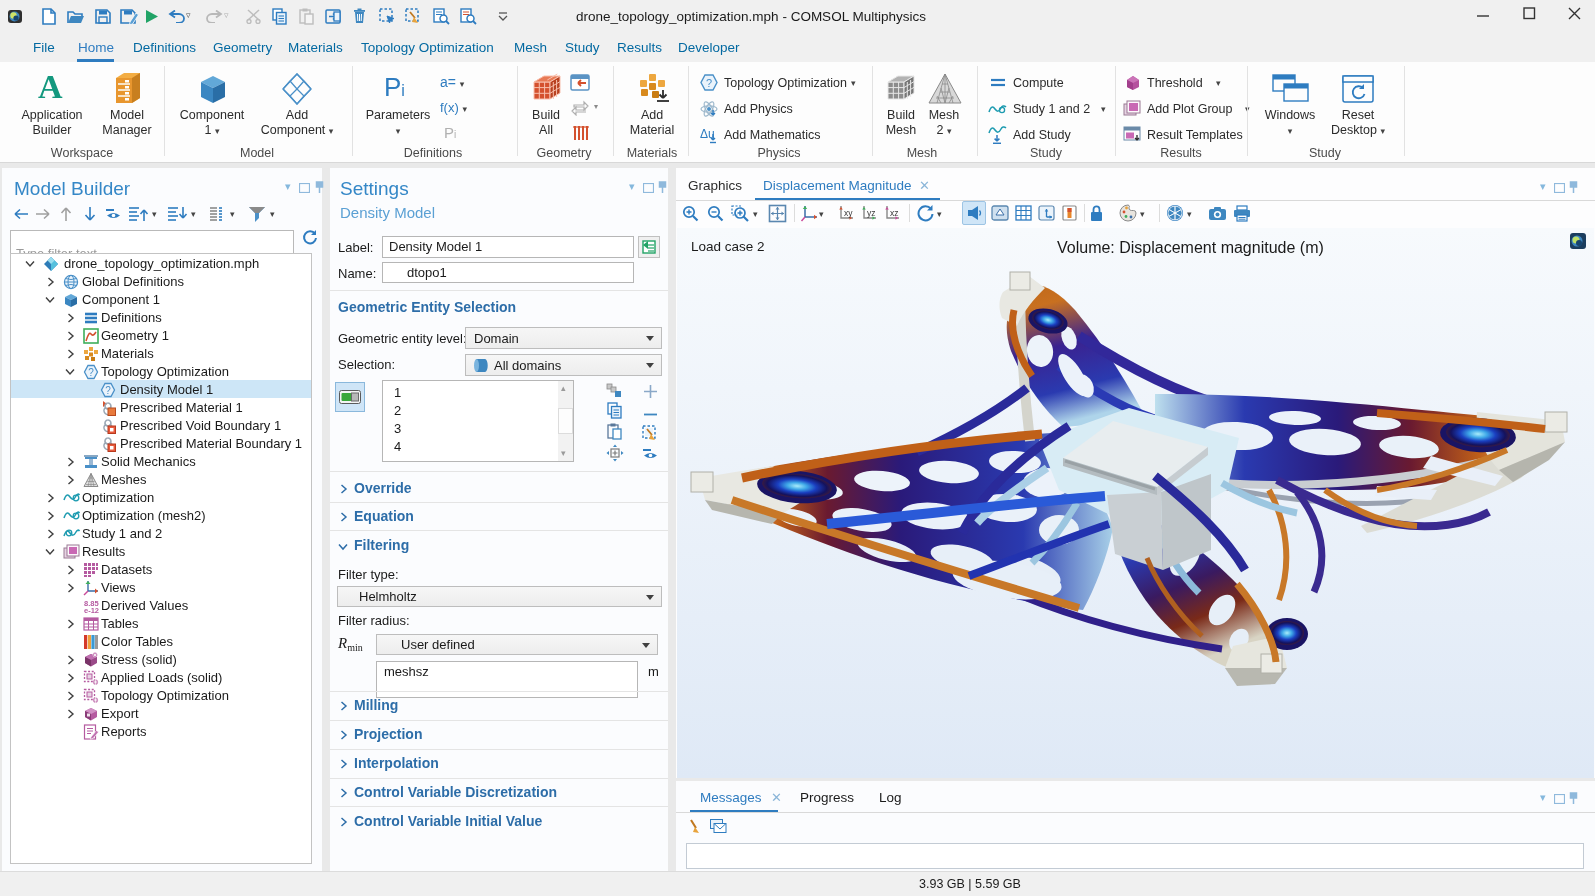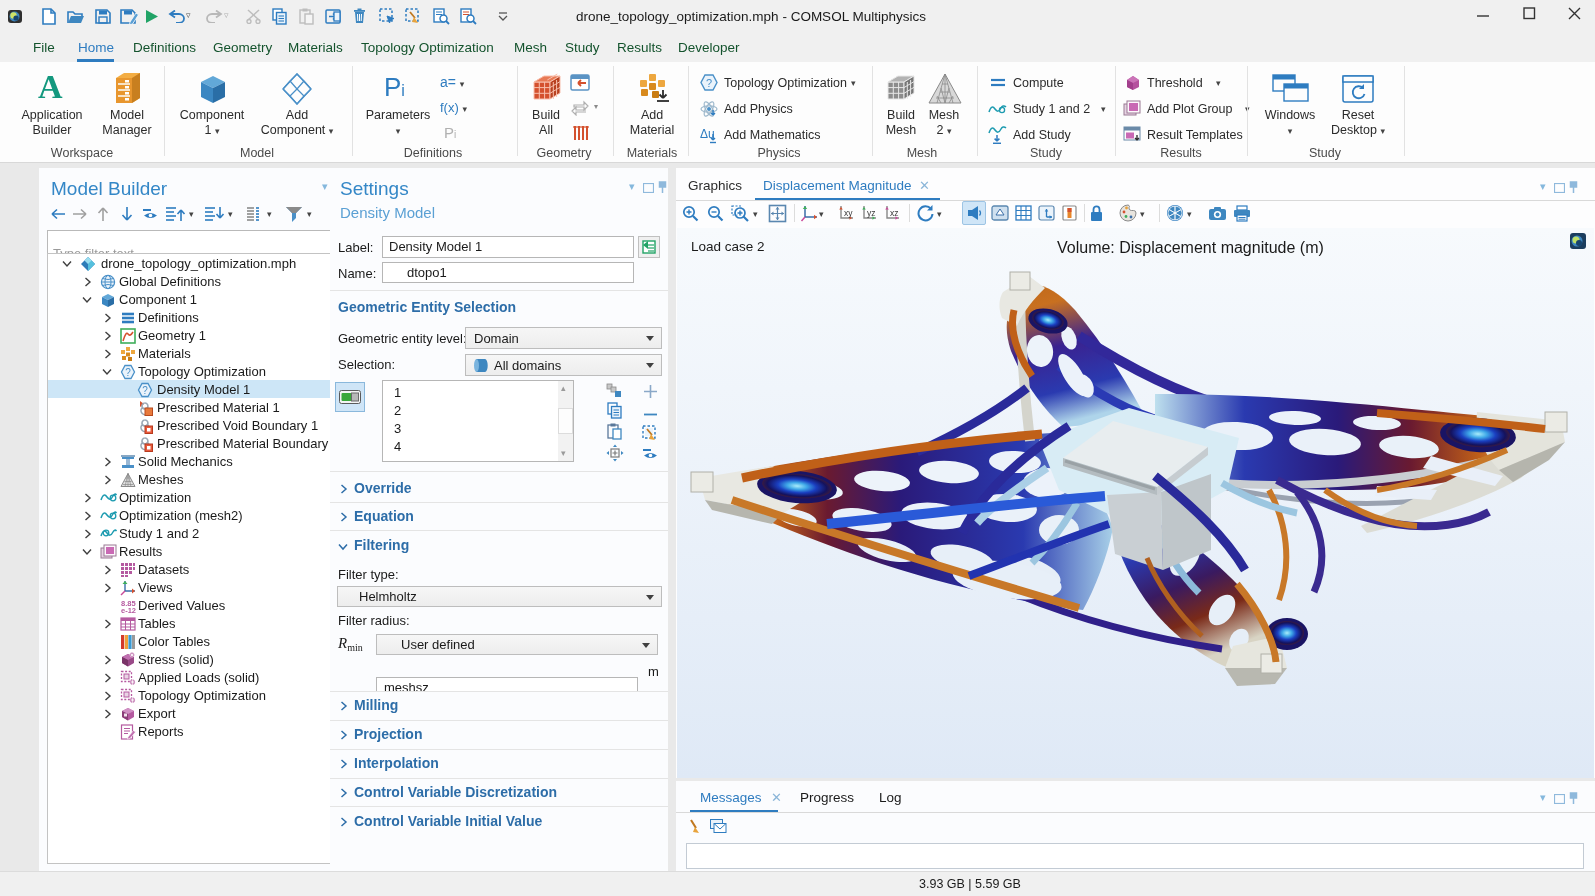--- a/index.html
+++ b/index.html
@@ -2,29 +2,29 @@
 <html><head>
 <meta charset="utf-8">
 <style>
 * { margin:0; padding:0; box-sizing:border-box; }
 html,body { width:1595px; height:896px; }
 body { font-family:"Liberation Sans",sans-serif; background:#e9e9e9; position:relative; overflow:hidden; font-size:13px; color:#1a1a1a; }
 .abs { position:absolute; }
 
 #titlebar { position:absolute; left:0; top:0; width:1595px; height:33px; background:#f0f0f0; }
 #menubar { position:absolute; left:0; top:33px; width:1595px; height:29px; background:#f0f0f0; }
-.menuitem { position:absolute; top:7px; font-size:13.5px; color:#14532d; }
+.menuitem { position:absolute; top:7px; font-size:13.5px; color:#0369a1; }
 #ribbon { position:absolute; left:0; top:62px; width:1595px; height:101px; background:#fdfdfd; border-bottom:1px solid #d8d8d8; }
 .rsep { position:absolute; top:4px; width:1px; height:90px; background:#e2e2e2; }
 .rgrouplabel { position:absolute; top:84px; font-size:12.5px; color:#4a4a4a; text-align:center; transform:translateX(-50%); }
 .rbtn-label { position:absolute; font-size:12.5px; color:#2b2b2b; text-align:center; transform:translateX(-50%); line-height:15px; }
 .rrow-label { position:absolute; font-size:12.5px; color:#2b2b2b; }
 
 .panel { position:absolute; background:#fbfcfe; }
-#mb { left:2px; top:168px; width:320px; height:703px;margin-left:37px; }
+#mb { left:2px; top:168px; width:320px; height:703px; }
 #settings { left:330px; top:168px; width:338px; height:703px; }
 #gfx { left:676px; top:168px; width:919px; height:610px; background:#fdfdfe;}
 #msgs { left:676px; top:781px; width:919px; height:90px; }
 #statusbar { position:absolute; left:0; top:871px; width:1595px; height:25px; background:#f0f0f0; font-size:12.5px; }
 .ptitle { color:#3487c7; font-size:19px; }
 .minicons { position:absolute; color:#85b8dd; }
 .inputbox { position:absolute; background:#ffffff; border:1px solid #b6b6b6; font-size:13px; }
 .dropdown { position:absolute; background:linear-gradient(#f6f6f6,#ededed); border:1px solid #bdbdbd; font-size:13px; }
 .dropdown .caret { position:absolute; right:7px; top:50%; margin-top:-2px; width:0; height:0; border-left:4.5px solid transparent; border-right:4.5px solid transparent; border-top:5px solid #404040; }
 .sechdr { position:absolute; color:#2d6da8; font-size:14px; font-weight:bold; }
@@ -872,21 +872,21 @@
   <div class="secline" style="top:362px"></div>
   <svg class="abs" style="left:8px;top:375px" width="10" height="8">
         <path d="M1,1.5 L5,6 L9,1.5" fill="none" stroke="#2d6da8" stroke-width="1.5"></path>
       </svg>
   <span class="sechdr" style="left:24px;top:369px">Filtering</span>
   <span class="abs" style="left:8px;top:399px">Filter type:</span>
   <div class="dropdown" style="left:7px;top:418px;width:325px;height:21px;padding:2px 24px;padding-left:21px">Helmholtz<span class="caret"></span></div>
   <span class="abs" style="left:8px;top:445px">Filter radius:</span>
   <span class="abs" style="left:8px;top:467px;font-family:'Liberation Serif',serif;font-style:italic;font-size:15px">R<span style="font-size:10px;font-style:normal;vertical-align:-3px">min</span></span>
   <div class="dropdown" style="left:46px;top:466px;width:282px;height:21px;padding:2px 8px;padding-left:24px">User defined<span class="caret"></span></div>
-  <div class="inputbox" style="left:46px;top:509px;width:262px;height:15px;padding:2px 7px">meshsz</div>
+  <div class="inputbox" style="left:46px;top:493px;width:262px;height:37px;padding:2px 7px">meshsz</div>
   <span class="abs" style="left:318px;top:496px">m</span>
   <div class="secline" style="top:523px"></div>
   <svg class="abs" style="left:10px;top:533px" width="8" height="10">
         <path d="M1.5,1 L6,5 L1.5,9" fill="none" stroke="#2d6da8" stroke-width="1.5"></path>
       </svg>
   <span class="sechdr" style="left:24px;top:529px">Milling</span>
   <div class="secline" style="top:552px"></div>
   <svg class="abs" style="left:10px;top:562px" width="8" height="10">
         <path d="M1.5,1 L6,5 L1.5,9" fill="none" stroke="#2d6da8" stroke-width="1.5"></path>
       </svg>

